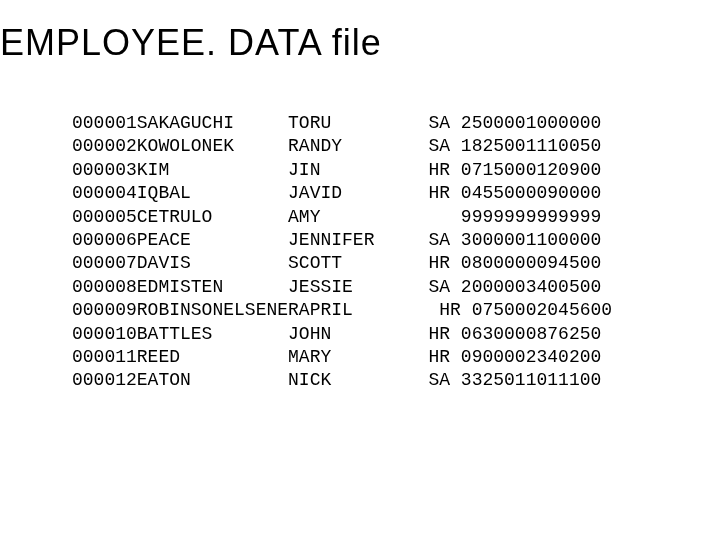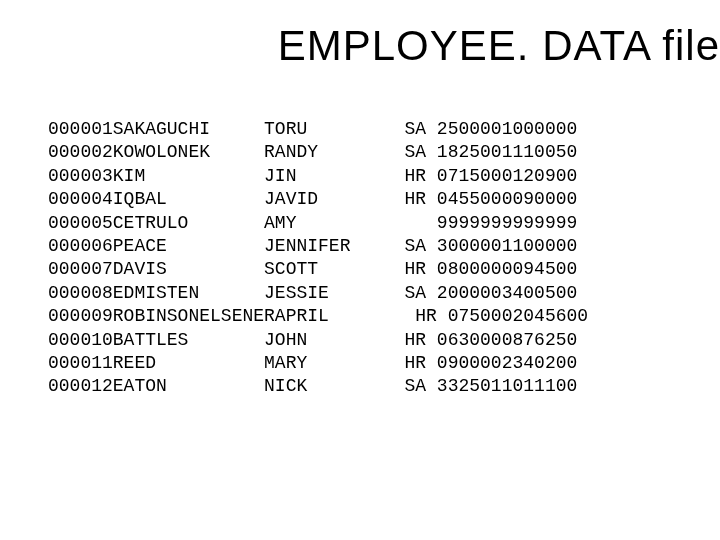--- a/index.html
+++ b/index.html
@@ -5,33 +5,33 @@
     body {
       margin: 0;
       padding: 0;
       width: 720px;
       height: 540px;
       background: #ffffff;
       font-family: Arial, Helvetica, sans-serif;
       color: #000000;
     }
     .title {
-      text-align: right;
-      font-size: 42px;
+      text-align: left;
+      font-size: 36px;
       font-weight: normal;
       letter-spacing: 1px;
       margin-top: 22px;
       margin-bottom: 48px;
     }
     .data-block {
       font-family: "Courier New", Courier, monospace;
       font-size: 18px;
       line-height: 1.3;
       white-space: pre;
-      margin-left: 48px;
+      margin-left: 72px;
     }
   </style>
 </head>
 <body>
 
 <div class="title">EMPLOYEE. DATA file</div>
 
 <div class="data-block">000001SAKAGUCHI     TORU         SA 2500001000000
 000002KOWOLONEK     RANDY        SA 1825001110050
 000003KIM           JIN          HR 0715000120900

